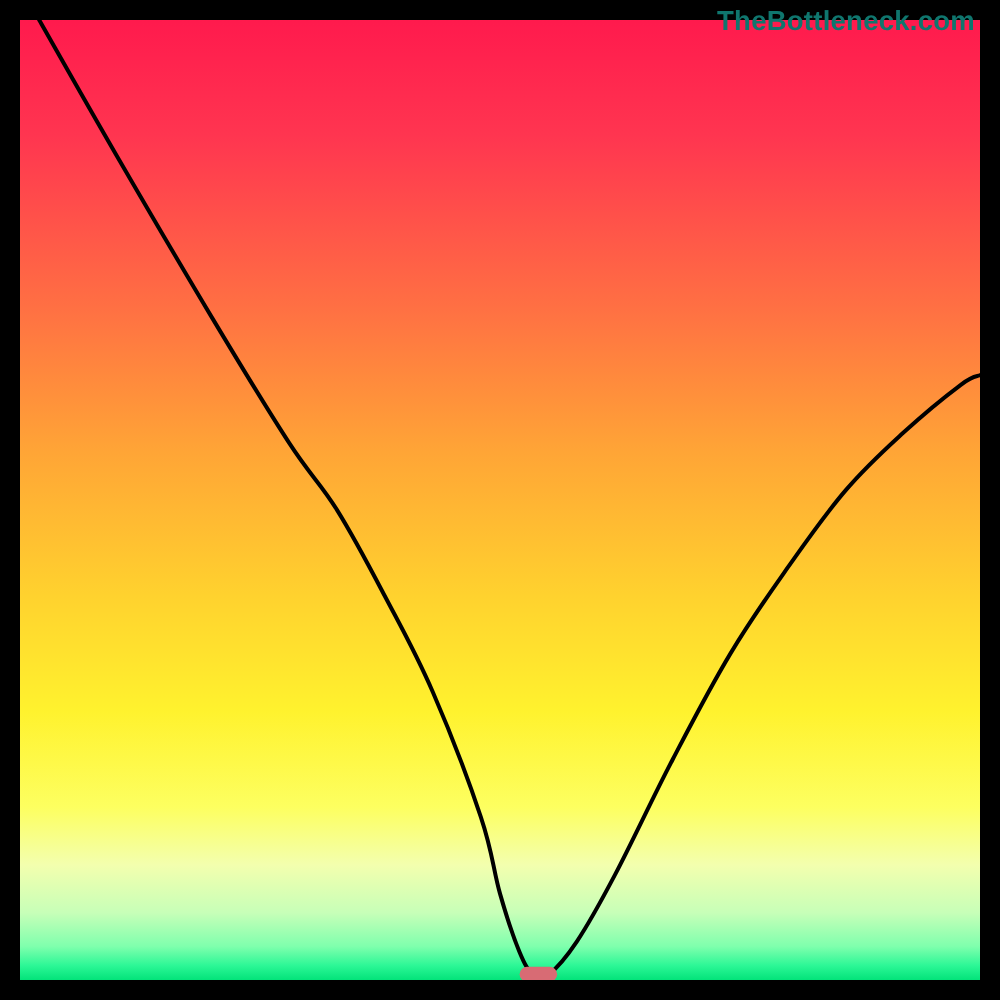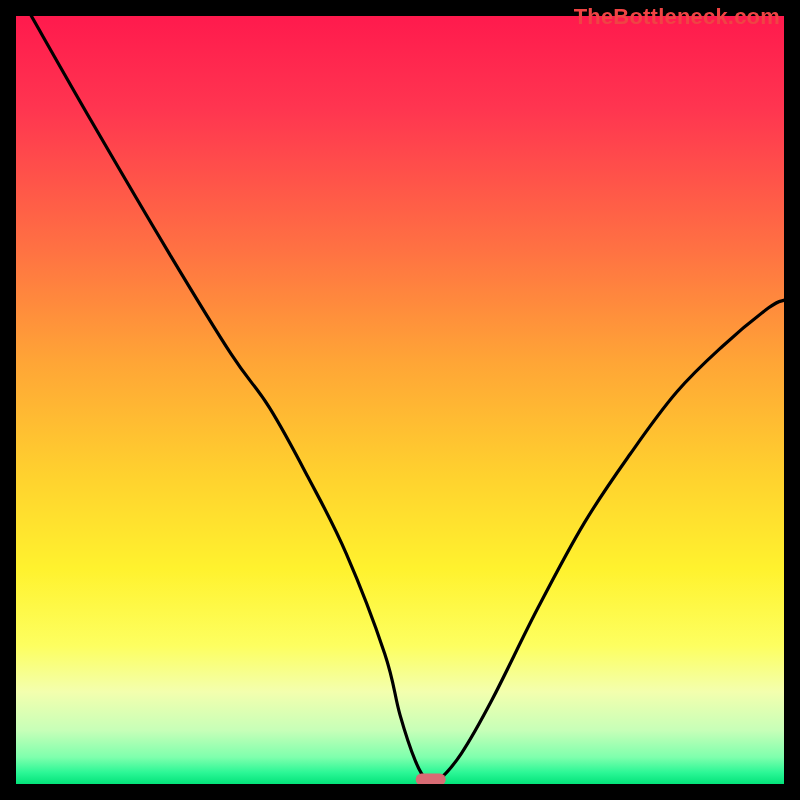--- a/index.html
+++ b/index.html
@@ -22,21 +22,21 @@
     left: 16px;
     top: 16px;
     width: 768px;
     height: 768px;
     overflow: hidden;
   }
   .watermark {
     position: absolute;
     top: 4px;
     right: 20px;
-    color: #ef4444;
+    color: #0f766e;
     font-size: 22px;
     font-weight: 600;
     letter-spacing: 0.2px;
     z-index: 5;
     user-select: none;
   }
   svg {
     display: block;
   }
 </style>

